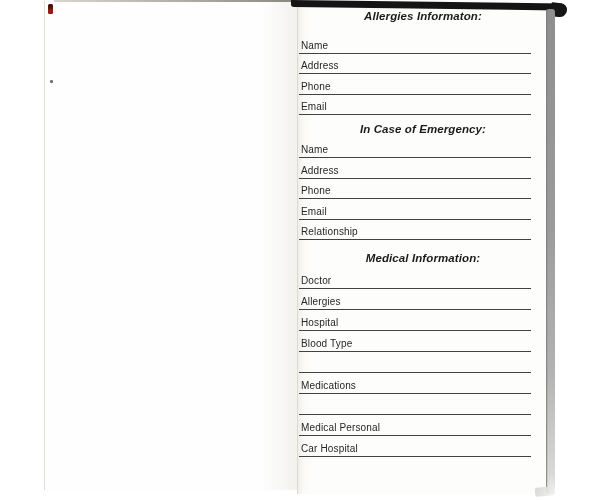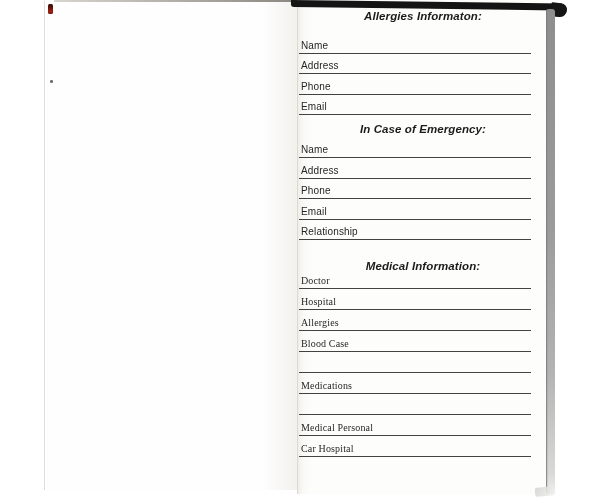--- a/index.html
+++ b/index.html
@@ -46,21 +46,21 @@
   .section-heading { position:absolute; left:9px; width:232px; text-align:center;
     font-size:11.5px; font-weight:bold; font-style:italic; color:#1b1b1b; letter-spacing:0.1px; }
   .rows { position:absolute; left:1px; width:232px; }
   .row { position:relative; height:20.5px; border-bottom:1.4px solid #424242; }
   .row .lbl { position:absolute; left:2px; bottom:2px; font-size:10px; color:#262626;
     letter-spacing:0.15px; white-space:nowrap; }
   #rows-3 .row { height:21px; }
 
   #h1 { top:10px; }   #rows-1 { top:33px; }
   #h2 { top:123px; }  #rows-2 { top:137.5px; }
-  #h3 { top:260px; }  #rows-3 { top:267.5px;font-family:Liberation Serif, serif; }
+  #h3 { top:252px; }  #rows-3 { top:267.5px; }
 </style>
 </head>
 <body>
 
 <div class="scan">
 
   <div class="left-page"></div>
   <div class="top-hairline"></div>
   <div class="bookmark"></div>
   <div class="speck"></div>
@@ -101,27 +101,27 @@
         <span class="lbl">Relationship</span>
         </div>
     </div>
 
     <h2 class="section-heading" id="h3">Medical Information:</h2>
     <div class="rows" id="rows-3">
       <div class="row">
         <span class="lbl">Doctor</span>
         </div>
       <div class="row">
+        <span class="lbl">Allergies</span>
+        </div>
+      <div class="row">
         <span class="lbl">Hospital</span>
         </div>
       <div class="row">
-        <span class="lbl">Allergies</span>
-        </div>
-      <div class="row">
-        <span class="lbl">Blood Case</span>
+        <span class="lbl">Blood Type</span>
         </div>
       <div class="row">
         <span class="lbl"></span>
         </div>
       <div class="row">
         <span class="lbl">Medications</span>
         </div>
       <div class="row">
         <span class="lbl"></span>
         </div>

